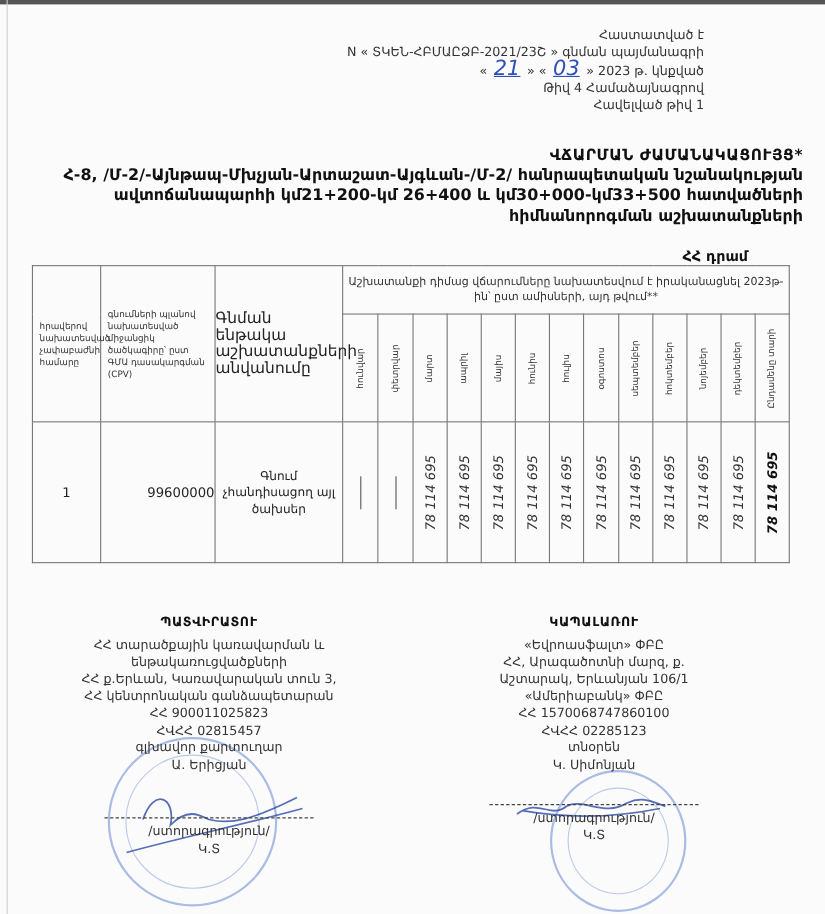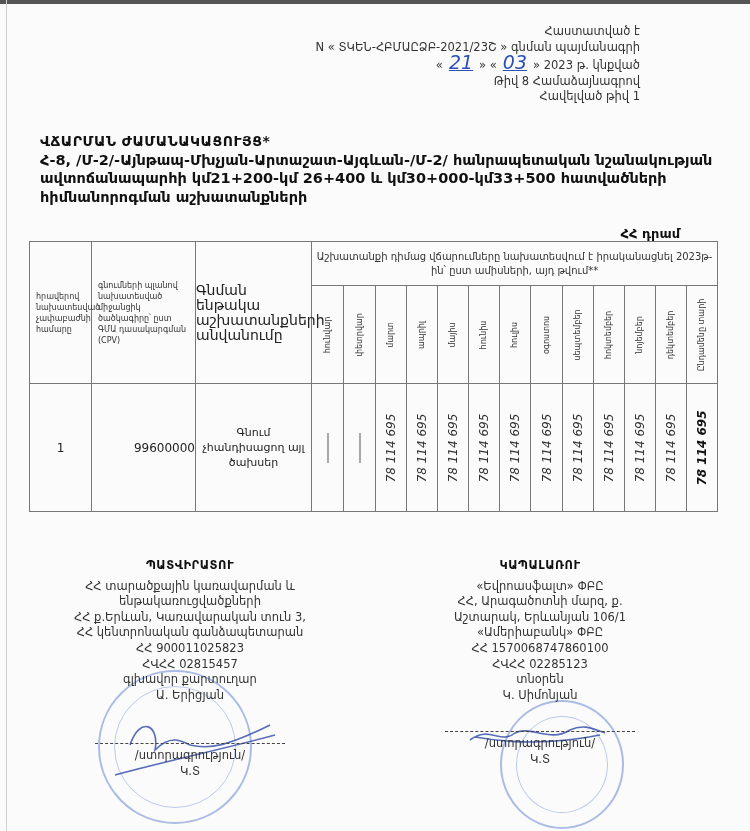--- a/index.html
+++ b/index.html
@@ -4,21 +4,21 @@
 <style>
   html,body{margin:0;padding:0;}
   body{width:750px;height:831px;background:#f6f6f6;position:relative;overflow:hidden;font-family:"DejaVu Sans",sans-serif;color:#222;}
   .topbar{position:absolute;left:0;top:0;width:750px;height:4px;background:#555;}
   .leftline{position:absolute;left:6px;top:0;width:1px;height:831px;background:#cfcfcf;}
   .page{position:absolute;left:0;top:4px;width:750px;height:827px;background:#fbfbfb;}
 
   .approval{position:absolute;right:110px;top:24px;text-align:right;font-size:11.5px;line-height:15.5px;color:#333;}
   .approval .hand{color:#2c4fb8;font-style:italic;text-decoration:underline;font-size:19px;padding:0 6px;}
 
-  .title{position:absolute;left:40px;width:690px;top:132px;text-align:left;font-weight:bold;font-size:14.5px;line-height:18.5px;color:#111;}
+  .title{position:absolute;left:40px;width:690px;top:132px;text-align:right;font-weight:bold;font-size:14.5px;line-height:18.5px;color:#111;}
   .title .t1{font-size:14px;letter-spacing:0.5px;}
   .currency{position:absolute;right:70px;top:226px;font-weight:bold;font-size:13px;color:#111;}
 
   table.sched{position:absolute;left:29px;top:241px;border-collapse:collapse;table-layout:fixed;width:688px;}
   table.sched td, table.sched th{border:1px solid #777;padding:0;font-weight:normal;vertical-align:middle;}
   .h-small{font-size:8px;line-height:11px;color:#333;text-align:left;padding:4px 6px !important;}
   .h-mid{font-size:14px;line-height:15px;text-align:left;font-weight:bold;color:#222;}
   .h-span{font-size:10px;line-height:14px;text-align:center;height:43px;font-weight:bold;color:#333;}
   .month{height:97px;position:relative;}
   .month span{position:absolute;left:50%;top:50%;transform:translate(-50%,-50%) rotate(-90deg);white-space:nowrap;font-size:8px;color:#333;line-height:10px;text-align:center;}
@@ -47,21 +47,21 @@
 <body>
 
 <div class="page"></div>
 <div class="topbar"></div>
 <div class="leftline"></div>
 
 <div class="approval">
   <div>Հաստատված է</div>
   <div>N « ՏԿԵՆ-ՀԲՄԱԸՁԲ-2021/23Շ » գնման պայմանագրի</div>
   <div>«<span class="hand">21</span>» «<span class="hand">03</span>» <span>2023 թ. կնքված</span></div>
-  <div>Թիվ 8 Համաձայնագրով</div>
+  <div>Թիվ 4 Համաձայնագրով</div>
   <div>Հավելված թիվ 1</div>
 </div>
 
 <div class="title">
   <div class="t1">ՎՃԱՐՄԱՆ ԺԱՄԱՆԱԿԱՑՈՒՅՑ*</div>
   <div>Հ-8, /Մ-2/-Այնթապ-Մխչյան-Արտաշատ-Այգևան-/Մ-2/ հանրապետական նշանակության</div>
   <div>ավտոճանապարհի կմ21+200-կմ 26+400 և կմ30+000-կմ33+500 հատվածների</div>
   <div>հիմնանորոգման աշխատանքների</div>
 </div>
 

